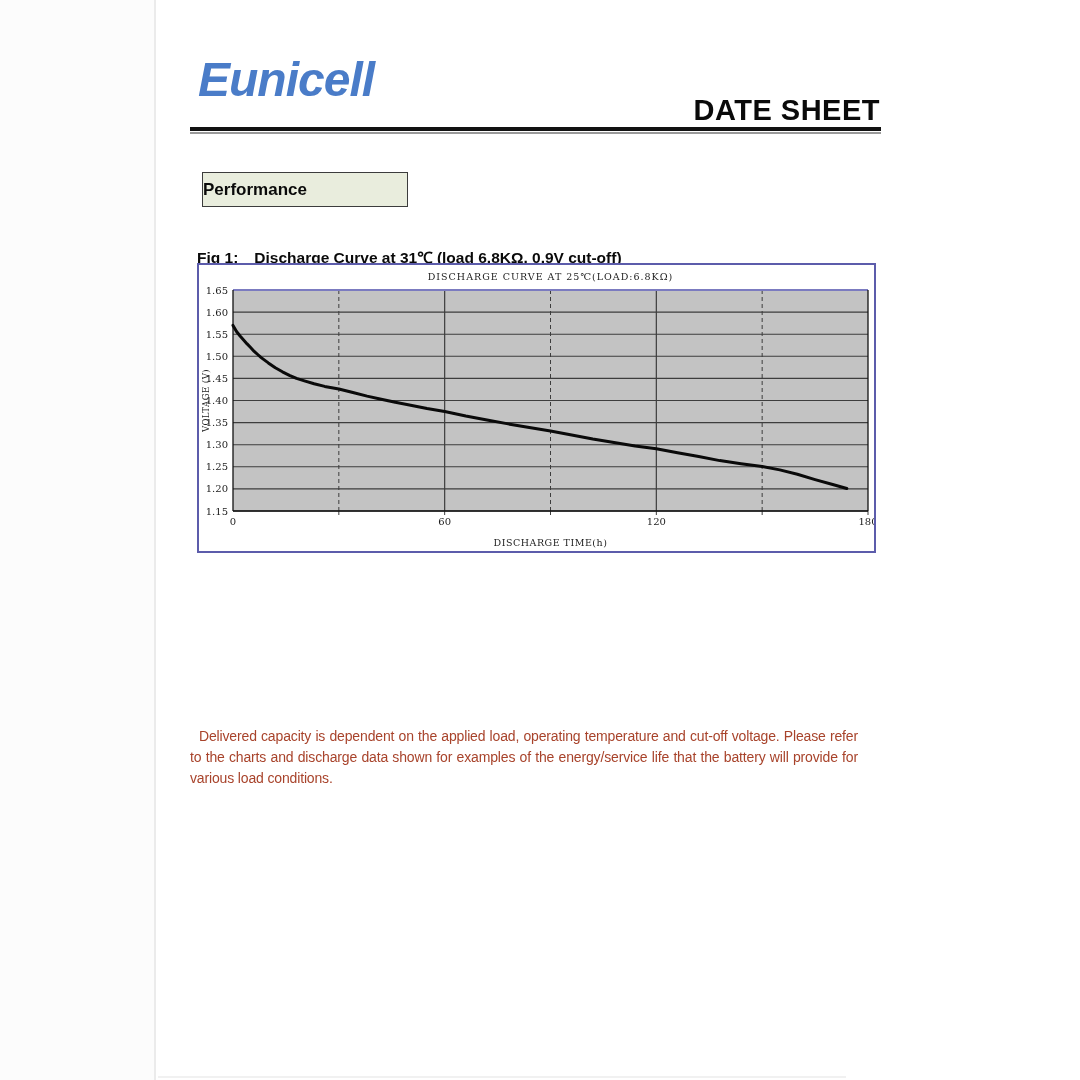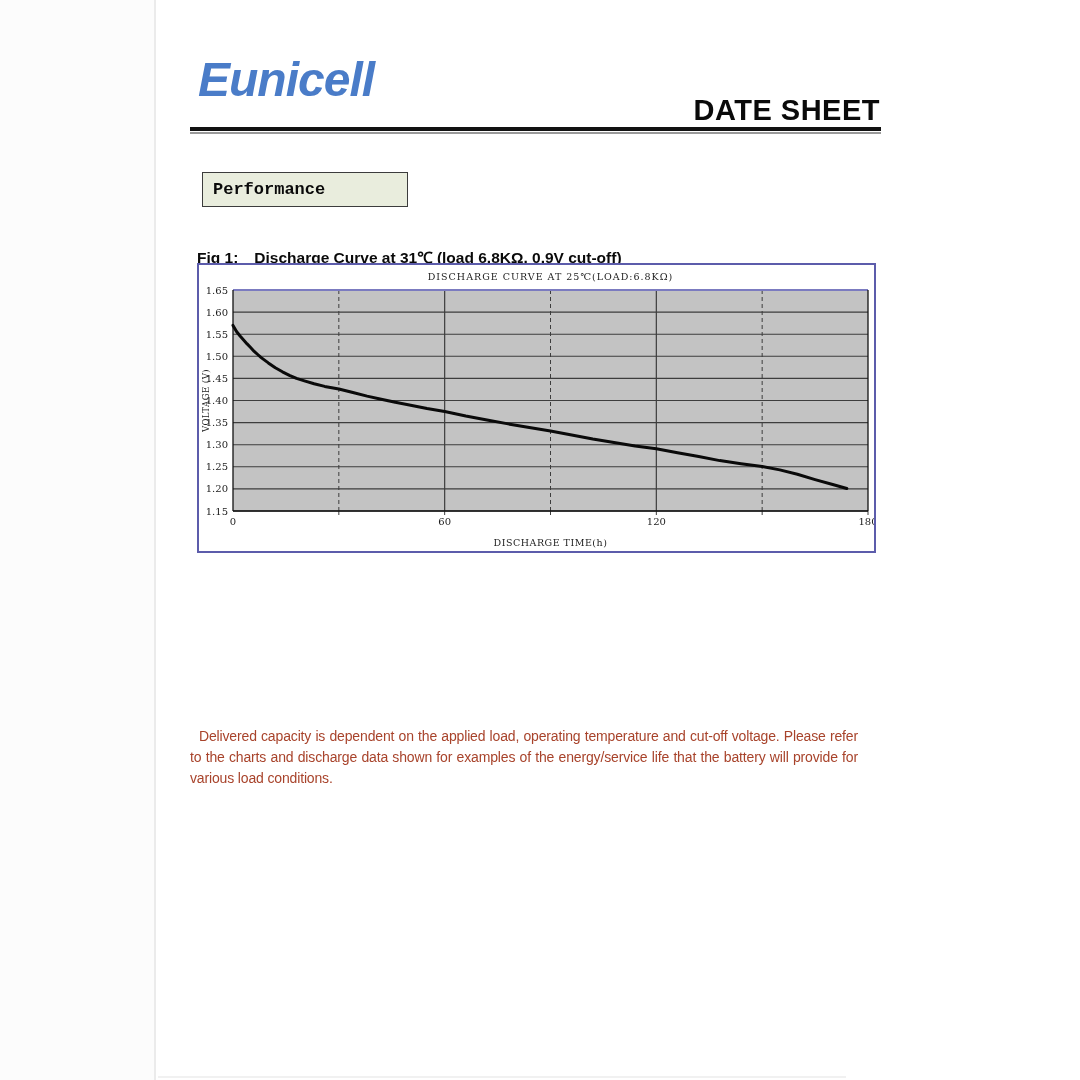--- a/index.html
+++ b/index.html
@@ -17,22 +17,22 @@
 
   .datesheet { position:absolute; left:560px; top:94px; width:320px; text-align:right;
                font-size:29px; font-weight:bold; color:#0a0a0a; letter-spacing:0.5px; }
 
   .header-rule { position:absolute; left:190px; top:127px; width:691px; }
   .header-rule .rule-black { height:4px; background:#121212; }
   .header-rule .rule-gray  { height:2px; background:#9a9a9a; margin-top:1px; }
 
   .perf-box { position:absolute; left:202px; top:172px; width:206px; height:35px;
               background:#e9eddd; border:1px solid #3c3c3c; }
-  .perf-box span { display:block; line-height:33px; padding-left:10px;
-                   font-size:17px; font-weight:bold; color:#0a0a0a;font-family:Liberation Mono, monospace; }
+  .perf-box span { display:block; line-height:33px; 
+                   font-size:17px; font-weight:bold; color:#0a0a0a; }
 
   .fig-caption { position:absolute; left:197px; top:246px; font-size:15.5px; font-weight:bold;
                  color:#0a0a0a; white-space:nowrap; }
   .fig-caption .prefix { margin-right:16px;text-align:center; }
 
   .chart-box { position:absolute; left:197px; top:263px; width:679px; height:290px;
                border:2px solid #5c5cab; background:#ffffff; overflow:hidden; }
   .chart-box svg { position:absolute; left:0; top:0; }
 
   .footer-note { position:absolute; left:190px; top:726px; width:668px;

